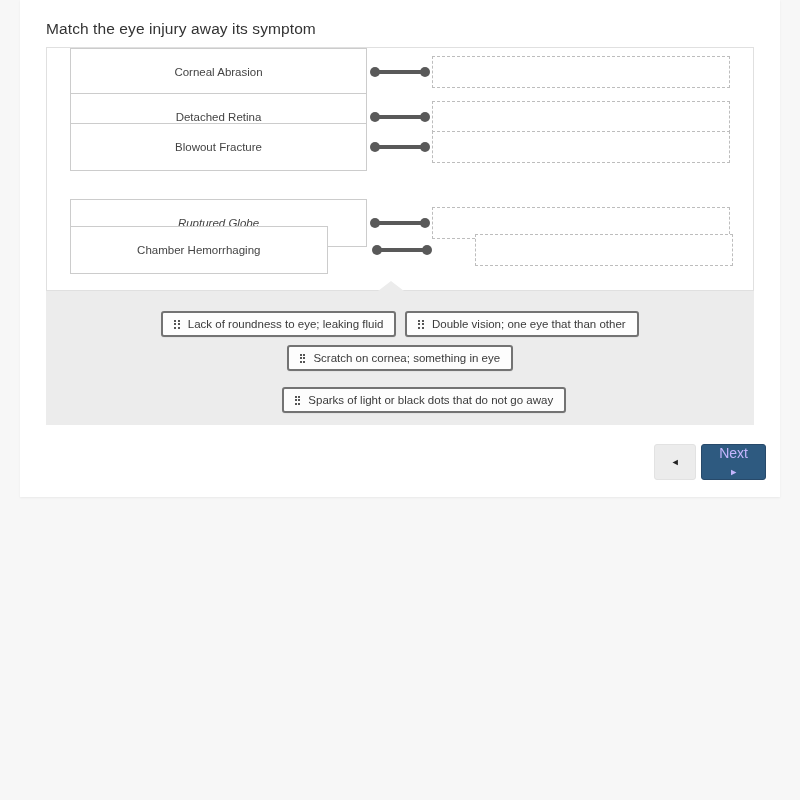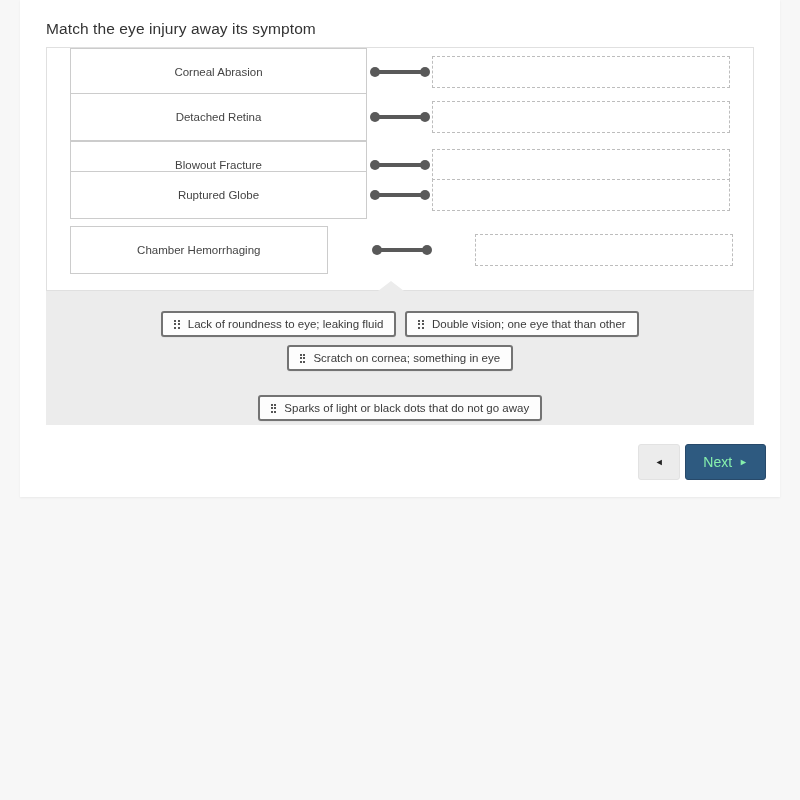--- a/index.html
+++ b/index.html
@@ -137,21 +137,21 @@
 
   .chip-row {
     position: absolute;
     width: 100%;
     display: flex;
     justify-content: center;
     gap: 9px;
   }
   .chip-row.r1 { top: 20px; }
   .chip-row.r2 { top: 54px; }
-  .chip-row.r3 { top: 104px; }
+  .chip-row.r3 { top: 96px; margin-left: 24px; }
 
   .answer-chip {
     height: 26px;
     background: #fdfdfd;
     border: 2px solid #737373;
     border-radius: 3px;
     box-sizing: border-box;
     display: flex;
     align-items: center;
     padding: 0 11px;
@@ -202,23 +202,24 @@
   .btn-next {
     height: 36px;
     padding: 0 17px;
     background: #2e5a80;
     border: 1px solid #27496a;
     border-radius: 3px;
     box-sizing: border-box;
     display: flex;
     align-items: center;
     gap: 7px;
-    color: #86efac;
+    color: #c4b5fd;
     font-size: 14px;
     cursor: pointer;
+    flex-direction: column;
   }
   .btn-next .caret { font-size: 9px; line-height: 1; }
 </style>
 </head>
 <body>
 
 <div class="page-card">
 
   <div class="question-title">Match the eye injury away its symptom</div>
 
@@ -235,30 +236,30 @@
         </div>
         <div class="match-row" style="top: 52.5px;">
           <div class="prompt-box">Detached Retina</div>
           <div class="connector">
             <span class="bar"></span>
             <span class="knob left"></span>
             <span class="knob right"></span>
           </div>
           <div class="drop-zone"></div>
         </div>
-        <div class="match-row" style="top: 101px;">
+        <div class="match-row" style="top: 83px;">
           <div class="prompt-box">Blowout Fracture</div>
           <div class="connector">
             <span class="bar"></span>
             <span class="knob left"></span>
             <span class="knob right"></span>
           </div>
           <div class="drop-zone"></div>
         </div>
-        <div class="match-row" style="top: 131px;">
+        <div class="match-row" style="top: 159px; font-style: italic;">
           <div class="prompt-box">Ruptured Globe</div>
           <div class="connector">
             <span class="bar"></span>
             <span class="knob left"></span>
             <span class="knob right"></span>
           </div>
           <div class="drop-zone"></div>
         </div>
         <div class="match-row" style="top: 186px; gap: 41px;">
           <div class="prompt-box">Chamber Hemorrhaging</div>

